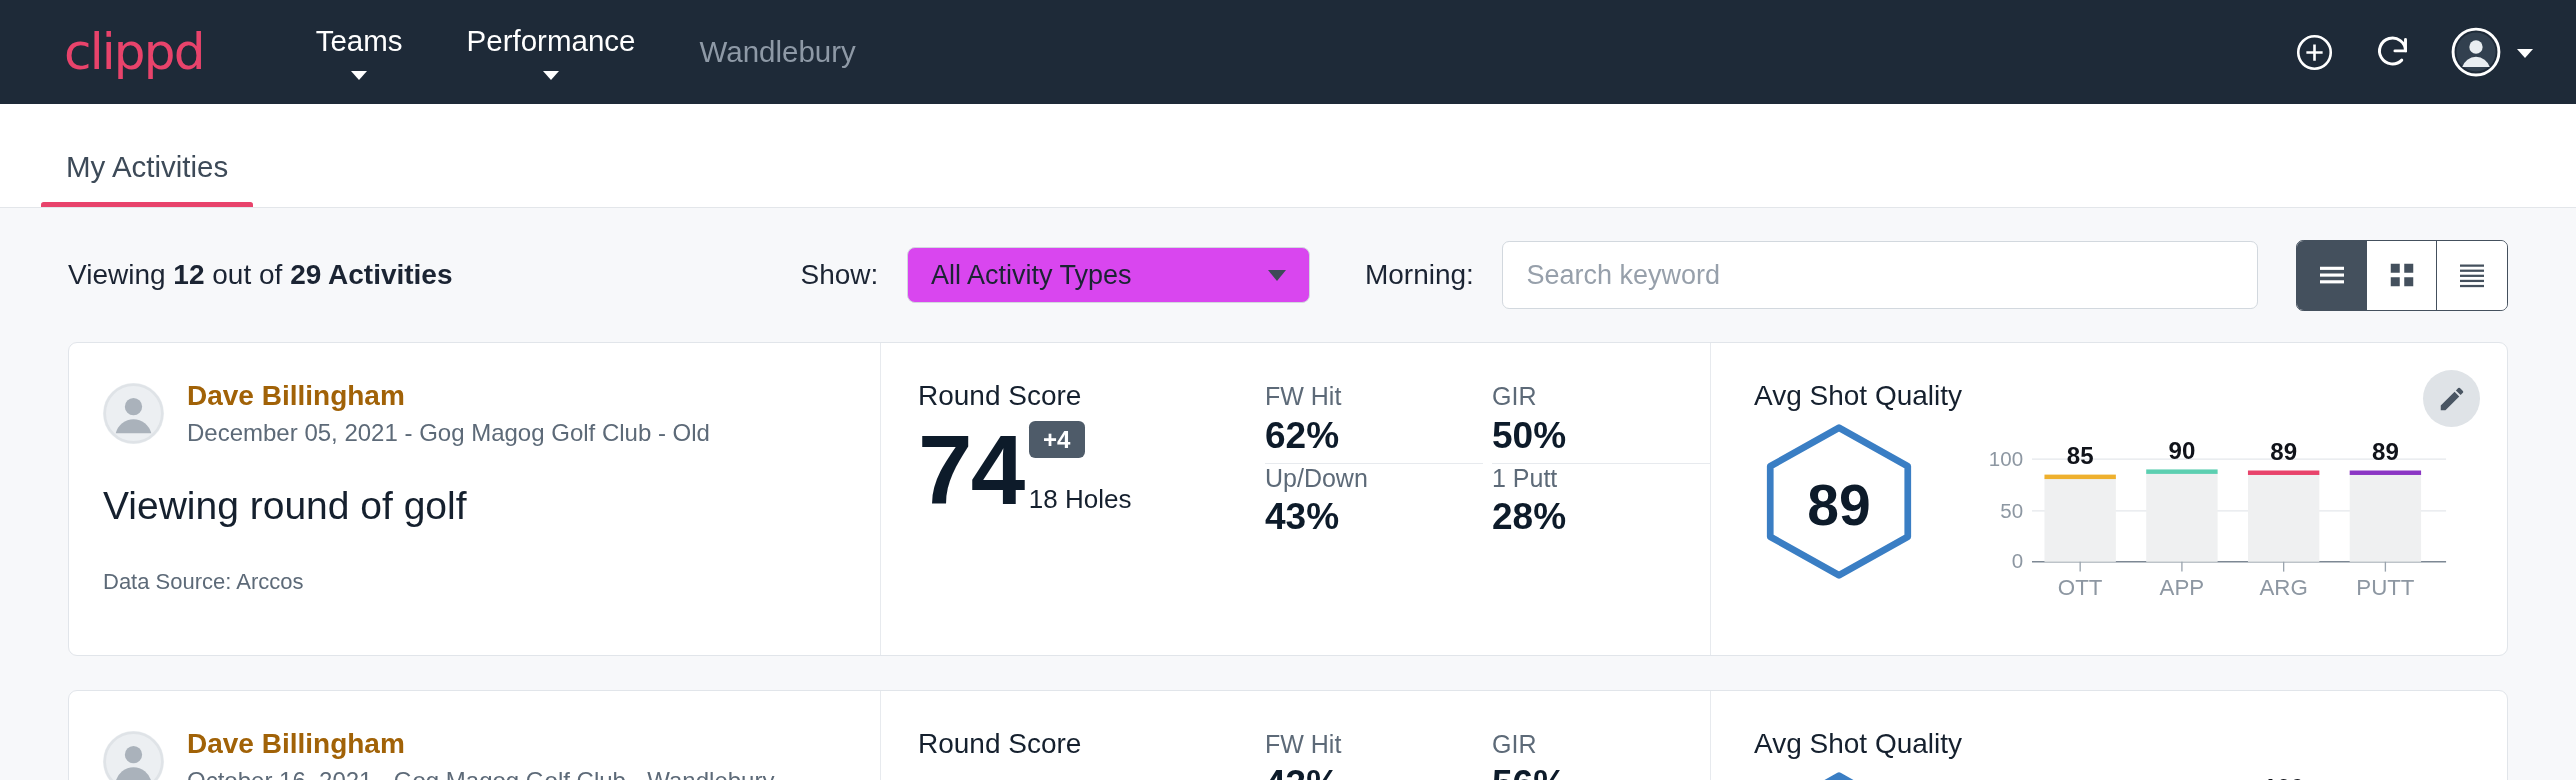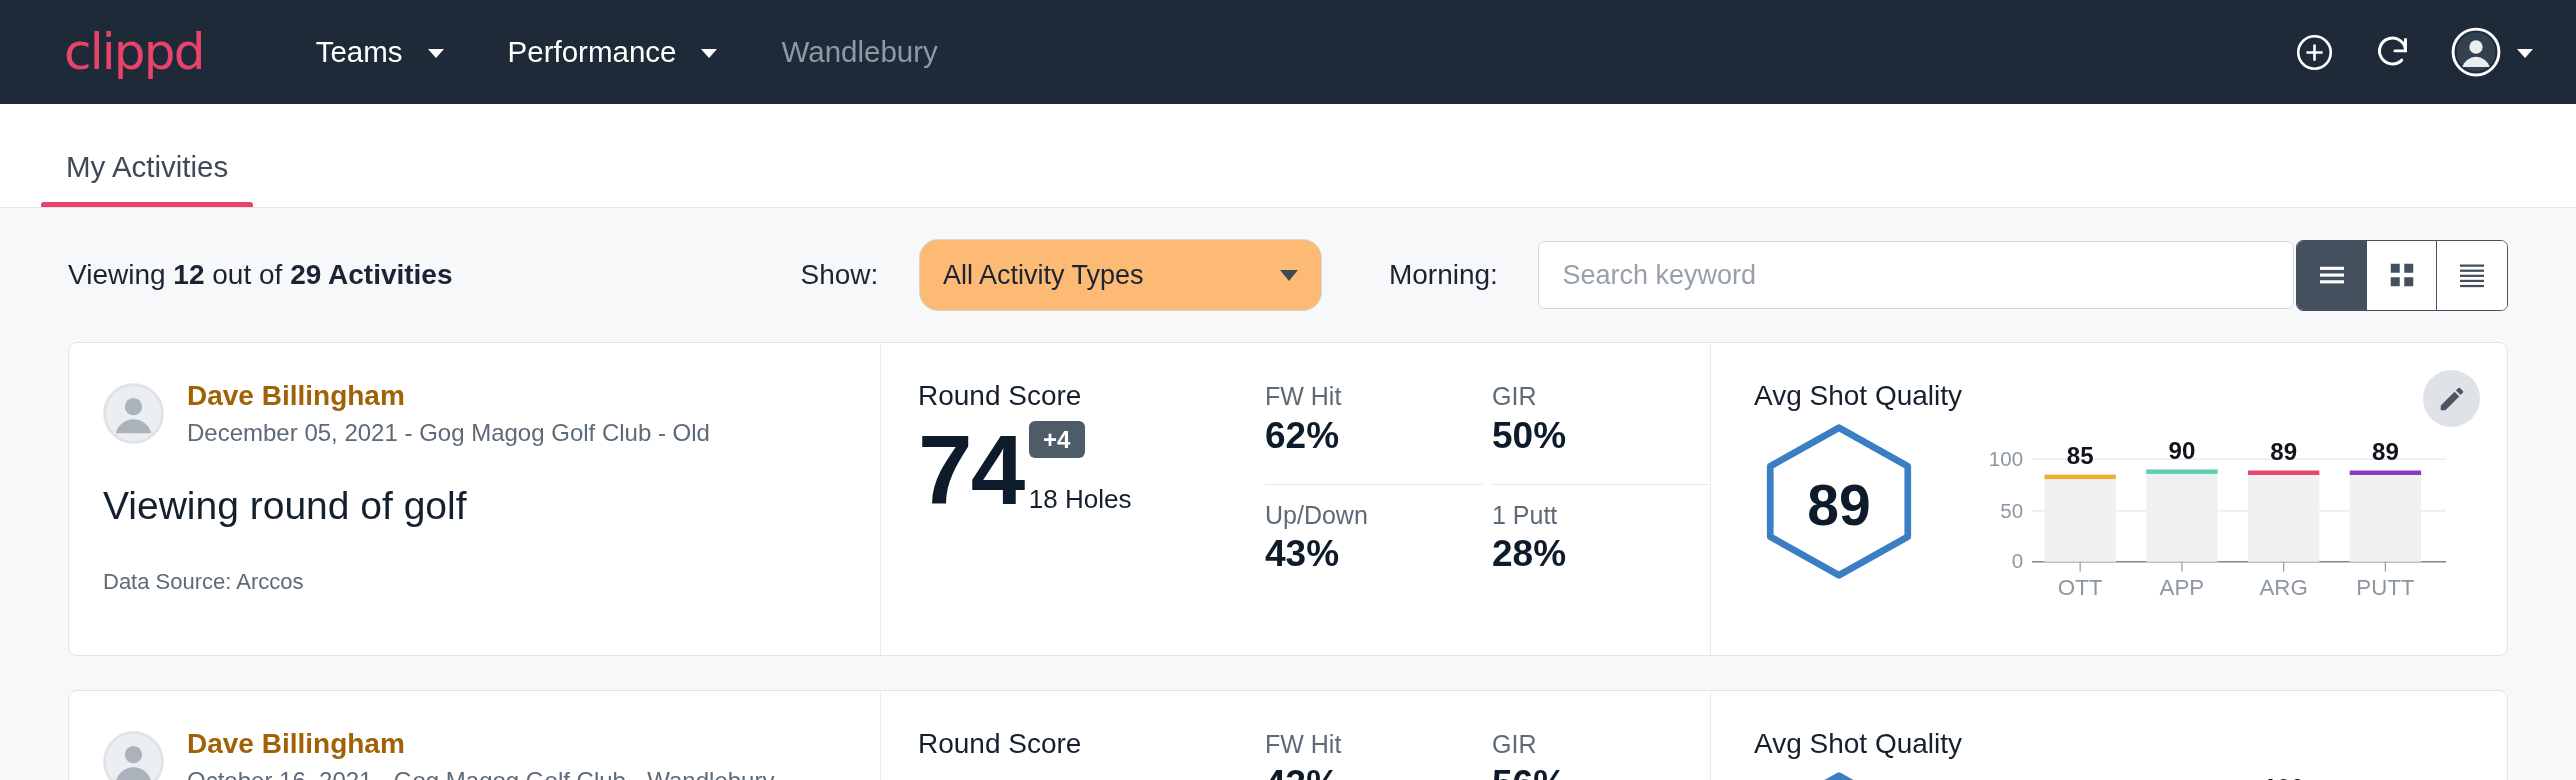--- a/index.html
+++ b/index.html
@@ -23,26 +23,27 @@
   .logo {
     font-size: 50px;
     font-weight: normal;
     color: #e8436b;
     letter-spacing: -1.8px;
     margin-right: 80px;
     font-family: "DejaVu Sans", sans-serif;
   }
   .nav-items { display: flex; align-items: center; gap: 0; }
   .nav-item {
-    display: flex; align-items: center; gap: 25px;
+    display: flex; align-items: center; gap: 10px;
     color: #ffffff;
     font-size: 29.5px;
     padding: 0 32px;
     cursor: pointer;
     white-space: nowrap;
+    flex-direction: column;
   }
   .nav-item.muted { color: #8e99a6; }
   .chev {
     width: 0; height: 0;
     border-left: 8px solid transparent;
     border-right: 8px solid transparent;
     border-top: 9px solid currentColor;
     margin-top: 3.6px;
   }
   .nav-right {
@@ -94,35 +95,35 @@
   .viewing {
     font-size: 28px;
     color: #1b2433;
     white-space: nowrap;
   }
   .viewing b { font-weight: bold; }
   .filter-mid {
     margin-left: 348px;
     display: flex;
     align-items: center;
-    gap: 12px;
+    gap: 0;
     justify-content: flex-end;
   }
   .lbl {
     font-size: 28px;
     color: #1b2433;
     white-space: nowrap;
   }
   .select-box {
     margin-left: 28.6px;
     width: 403px;
-    height: 72px;
-    background: #fdba74;
+    height: 56px;
+    background: #d946ef;
     border: 0.9px solid #d2d8de;
-    border-radius: 19px;
+    border-radius: 8px;
     display: flex;
     align-items: center;
     padding: 0 23px;
     font-size: 27px;
     color: #1b2433;
     cursor: pointer;
   }
   .select-box .sel-val { flex: 1; }
   .select-chev {
     width: 0; height: 0;
@@ -237,21 +238,21 @@
     border-right: 0.9px solid #e7eaee;
     display: grid;
     grid-template-columns: 1fr 1fr;
     grid-template-rows: auto auto;
     column-gap: 9px;
     align-content: start;
   }
   .stat { padding-right: 57px; }
   .stat-lbl { font-size: 25px; color: #5d6a78; }
   .stat-val { font-size: 37px; font-weight: bold; color: #0d1b2a; margin-top: 3.6px; }
-  .stat.row1 { border-bottom: 0.9px solid #e7eaee; padding-bottom: 27px; margin-bottom: 16px; }
+  .stat.row1 { border-bottom: 0.9px solid #e7eaee; padding-bottom: 6px; margin-bottom: 0; }
 
   .card-col-quality {
     flex: 1;
     padding: 37px 0 0 43px;
     display: flex;
     flex-direction: column;
   }
   .q-body { display: flex; align-items: flex-start; margin-top: 3.6px; }
   .hexwrap { width: 205px; flex: none; padding-top: 5.4px; }
   .chartwrap { flex: 1; padding-left: 23px; padding-top: 9px; }

